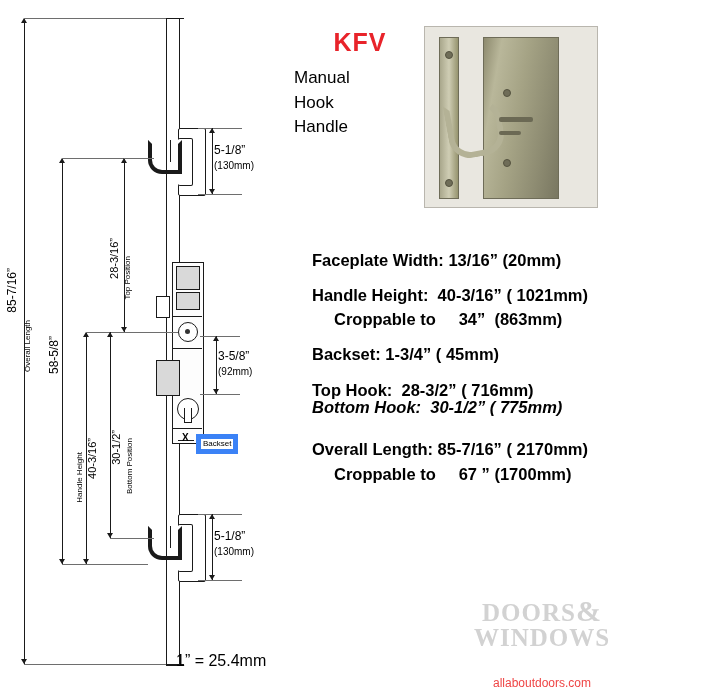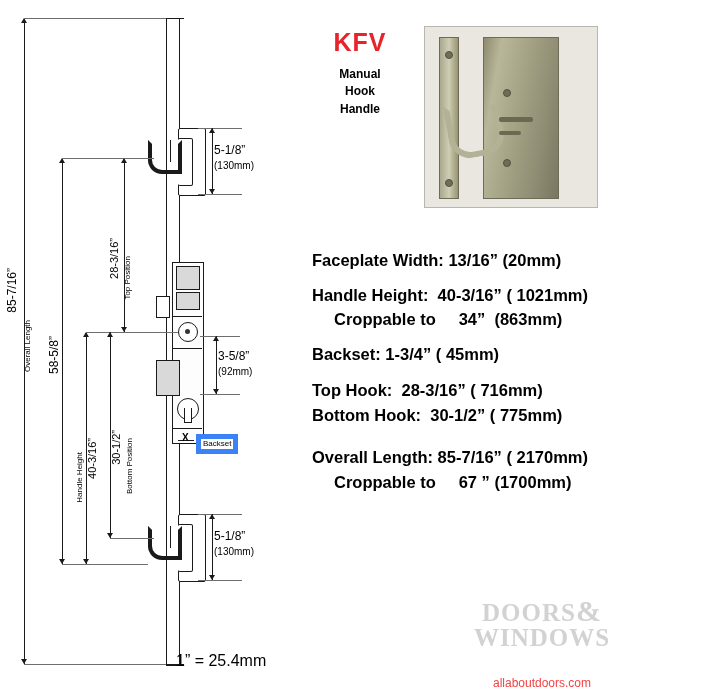--- a/index.html
+++ b/index.html
@@ -105,23 +105,22 @@
     text-align: center;
     color: #e8232a;
     font-size: 25px;
     font-weight: bold;
     letter-spacing: 1px;
   }
   .kfv-sub {
     position: absolute;
     left: 294px; top: 66px;
     width: 132px;
-    text-align: center;
-    font-size: 12px;
-    font-weight: bold;
+    font-size: 17px;
+    font-weight: normal;
     line-height: 1.45;
   }
 
   
   .photo {
     position: absolute;
     left: 424px; top: 26px;
     width: 172px; height: 180px;
     background: #e9e7e0;
     border: 1px solid #b9b6ae;
@@ -351,22 +350,22 @@
     <div class="spec-group">
       <p class="spec-line">Handle Height:  40-3/16” ( 1021mm)</p>
       <p class="spec-line spec-indent" style="margin-top:8px;">Croppable to     34”  (863mm)</p>
     </div>
 
     <div class="spec-group" style="margin-bottom:20px;">
       <p class="spec-line">Backset: 1-3/4” ( 45mm)</p>
     </div>
 
     <div class="spec-group" style="margin-bottom:26px;">
-      <p class="spec-line">Top Hook:  28-3/16” ( 716mm)</p>
-      <p class="spec-line" style="margin-top:8px;">Bottom Hook:  30-1/2” ( 775mm)</p>
+      <p class="spec-line">Top Hook:  28-3/2” ( 716mm)</p>
+      <p class="spec-line" style="font-style:italic;">Bottom Hook:  30-1/2” ( 775mm)</p>
     </div>
 
     <div class="spec-group">
       <p class="spec-line">Overall Length: 85-7/16” ( 2170mm)</p>
       <p class="spec-line spec-indent" style="margin-top:8px;">Croppable to     67 ” (1700mm)</p>
     </div>
 
   </div>
 
   <div class="wm">

